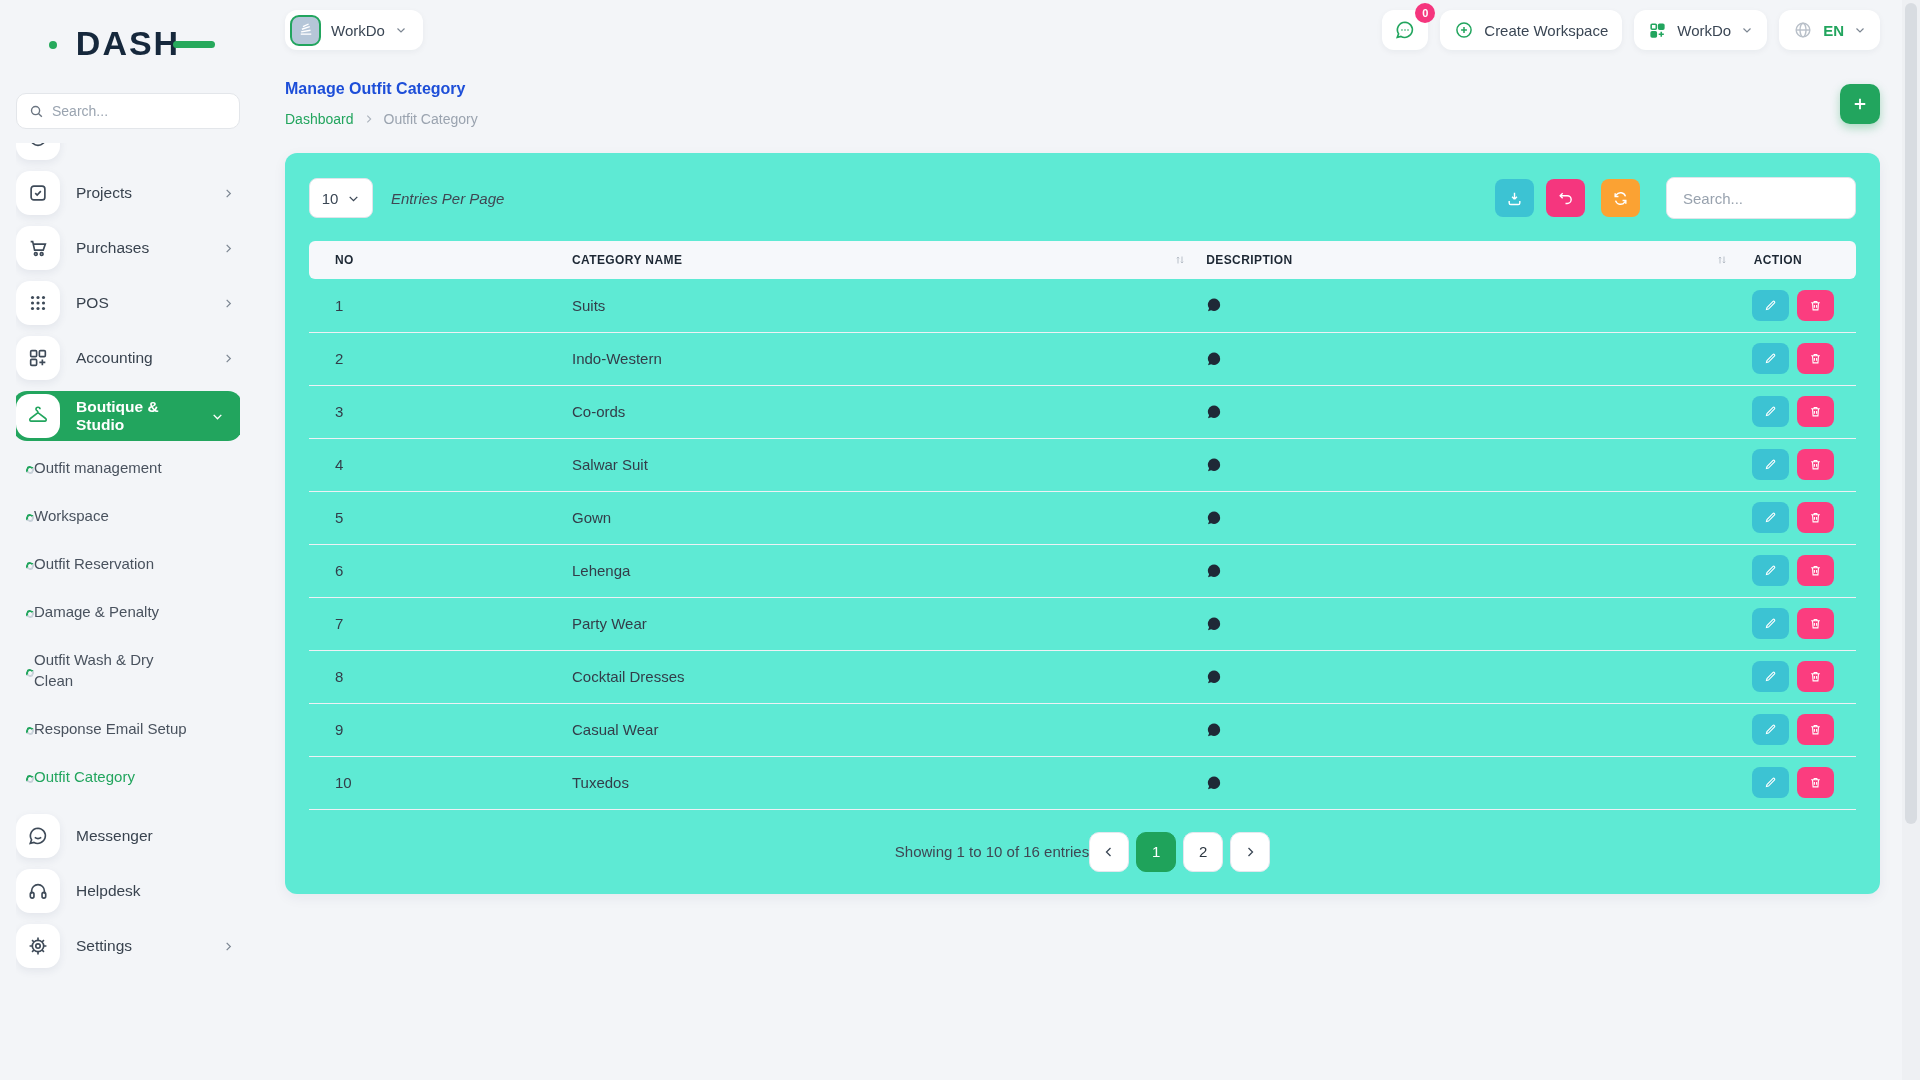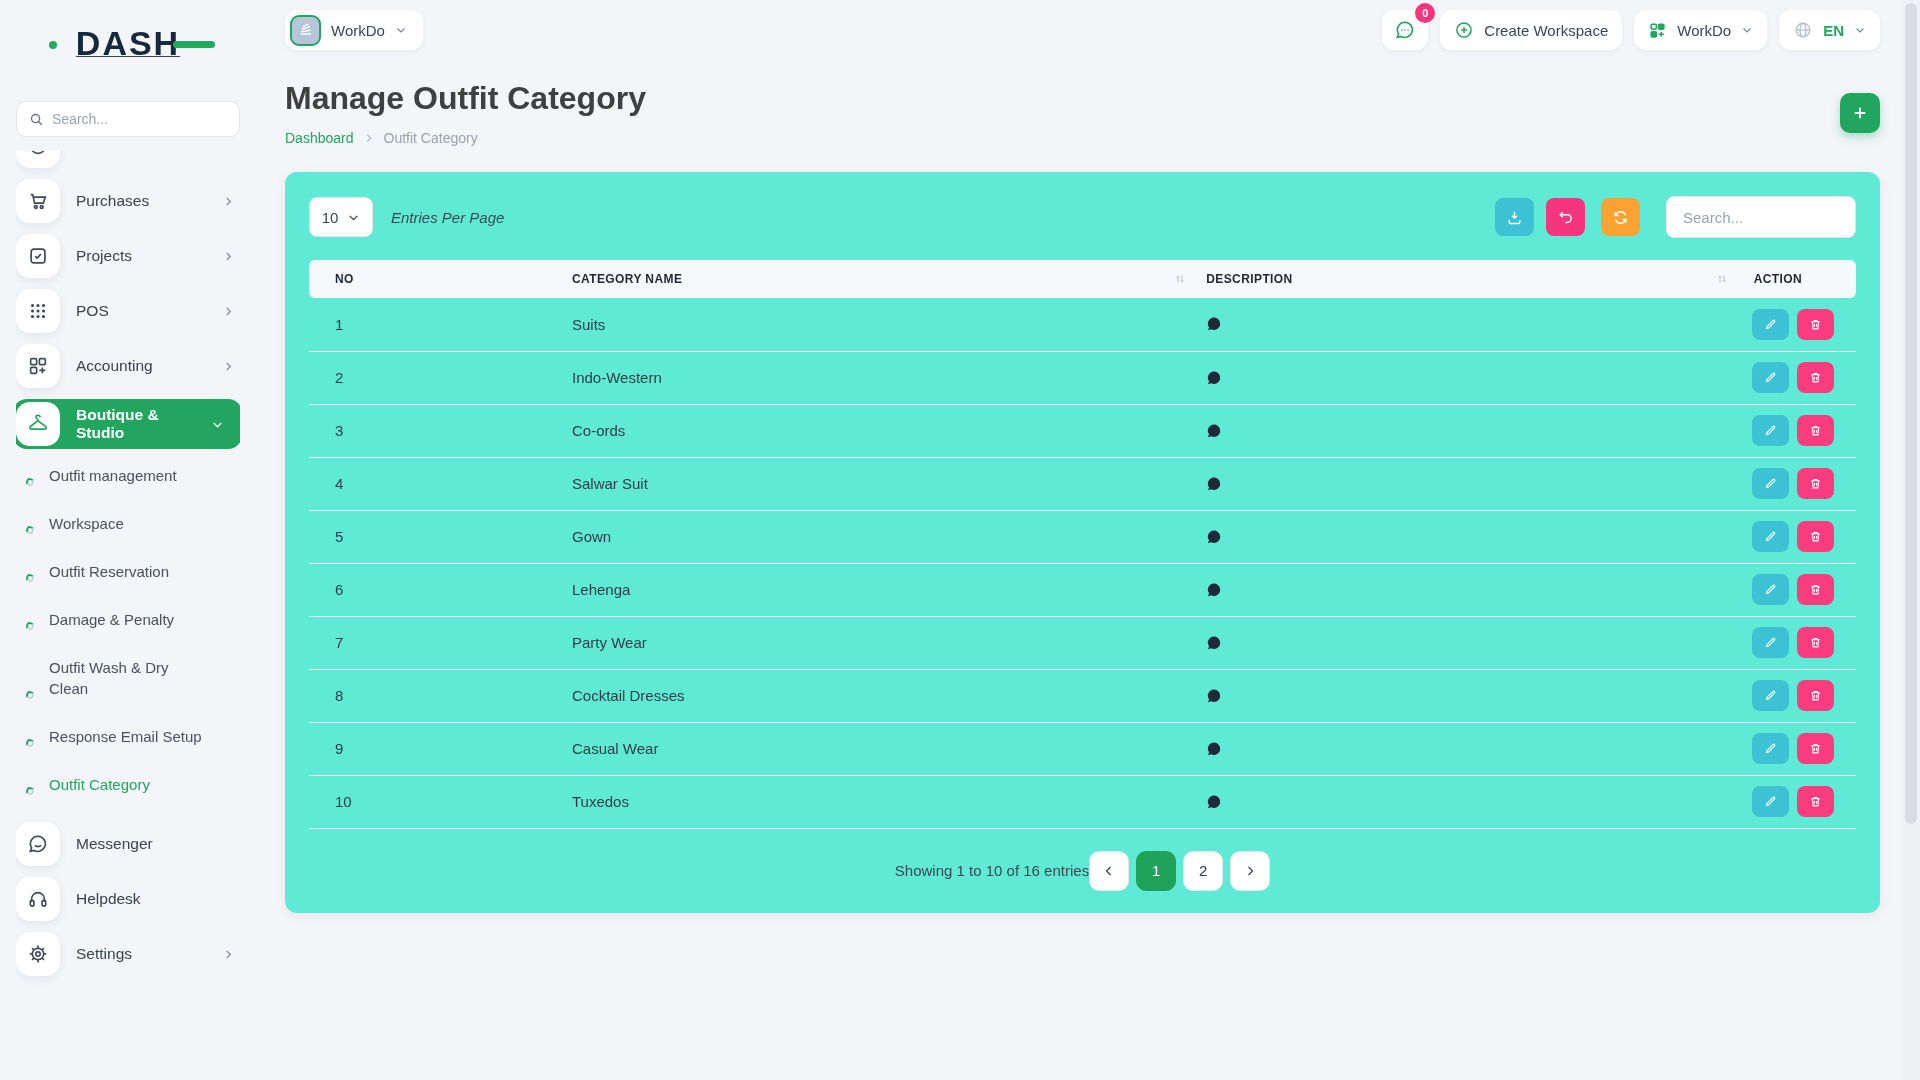--- a/index.html
+++ b/index.html
@@ -7,56 +7,56 @@
   body {
     font-family:"Liberation Sans", sans-serif;
     background:#f3f5f8;
     display:flex;
     color:#38424e;
   }
   svg { display:block; }
 
   
   .sidebar { width:256px; flex-shrink:0; padding:0 16px; height:100%; display:flex; flex-direction:column; }
-  .logo { margin:24px auto 16px; position:relative; width:150px; text-align:center;text-decoration:underline; }
+  .logo { margin:24px auto 8px; position:relative; width:150px; text-align:center; }
   .logo-text { font-size:34px; font-weight:900; letter-spacing:2px; color:#16283c; }
   .logo-bar { position:absolute; right:-12px; top:17px; width:42px; height:7px; border-radius:4px; background:#26a95c; }
   .logo-dot { position:absolute; left:-4px; top:17px; width:8px; height:8px; border-radius:50%; background:#26a95c; }
 
   .side-search { margin-top:22px; height:36px; background:#fff; border:1px solid #e3e6ea; border-radius:10px; display:flex; align-items:center; gap:8px; padding:0 12px; }
   .side-search input { border:none; outline:none; background:transparent; font-size:14px; color:#4a5560; width:100%; font-family:inherit; }
   .side-search input::placeholder { color:#9aa4b0; }
 
   .side-menu { margin-top:14px; flex:1; overflow:hidden; }
   .tile { width:44px; height:44px; background:#fff; border-radius:14px; box-shadow:0 3px 9px rgba(35,53,84,.08); display:flex; align-items:center; justify-content:center; flex-shrink:0; }
   .menu-item { display:flex; align-items:center; gap:16px; margin-bottom:11px; font-size:15.5px; color:#39434f; cursor:pointer; }
   .menu-item.partial { margin-top:-27px; }
   .chev-r { margin-left:auto; margin-right:6px; }
   .menu-item.active { background:#22a55e; border-radius:14px; padding:3px 12px 3px 3px; margin-left:-3px; margin-right:-2px; color:#fff; font-weight:700; }
   .menu-item.active .tile { box-shadow:none; }
 
   .submenu { list-style:none; margin:16px 0 8px 10px; }
-  .submenu li { display:flex; align-items:flex-end; gap:15px; margin-bottom:27px; font-size:15px; color:#49525e; cursor:pointer; }
+  .submenu li { display:flex; align-items:center; margin-bottom:27px; font-size:15px; color:#49525e; cursor:pointer; }
   .submenu .bullet { width:8px; height:8px; border-radius:50%; border:2px solid #22a55e; border-bottom-color:#c9d2da; border-right-color:#c9d2da; transform:rotate(15deg); margin-top:5px; flex-shrink:0; }
   .submenu li span.lbl { max-width:155px; line-height:21px; display:inline-block; }
   .submenu li.active { color:#22a55e; }
   .util { margin-top:14px; }
 
   
   .main { flex:1; padding:0 40px 0 29px; position:relative; }
   .topbar { margin-top:10px; height:40px; display:flex; align-items:center; justify-content:space-between; }
   .pill { background:#fff; border-radius:12px; height:40px; display:flex; align-items:center; gap:10px; padding:0 14px; font-size:15px; color:#3a4654; box-shadow:0 2px 6px rgba(20,30,60,.05); cursor:pointer; }
   .ws-pill { padding:0 16px 0 5px; }
   .avatar { width:31px; height:31px; border-radius:9px; background:#b5c6d8; border:2px solid #22a55e; display:flex; align-items:center; justify-content:center; }
   .top-right { display:flex; align-items:center; gap:12px; }
   .chat-btn { position:relative; width:46px; justify-content:center; padding:0; }
   .badge { position:absolute; top:-7px; right:-7px; min-width:20px; height:20px; border-radius:10px; background:#f5367e; color:#fff; font-size:11px; font-weight:700; display:flex; align-items:center; justify-content:center; padding:0 5px; }
 
   .page-head { margin-top:30px; display:flex; justify-content:space-between; align-items:center; }
-  .page-title { font-size:32px; font-weight:700; color:#404040; }
+  .page-title { font-size:16px; font-weight:700; color:#1d4ed8; }
   .breadcrumb { margin-top:13px; display:flex; align-items:center; gap:10px; font-size:14px; }
   .breadcrumb .home { color:#22a55e; cursor:pointer; }
   .breadcrumb .cur { color:#9aa3af; }
   .add-btn { width:40px; height:40px; border-radius:10px; background:#22a55e; border:none; display:flex; align-items:center; justify-content:center; cursor:pointer; box-shadow:0 4px 10px rgba(34,165,94,.35); }
 
   .card { margin-top:26px; background:#5eead4; border-radius:12px; box-shadow:0 4px 14px rgba(25,39,80,.06); padding:24px 24px 22px; }
   .toolbar { display:flex; justify-content:space-between; align-items:center; margin-bottom:22px; }
   .toolbar-left { display:flex; align-items:center; gap:18px; }
   .select { width:64px; height:40px; border:1px solid #dfe4ea; border-radius:8px; display:flex; align-items:center; justify-content:center; gap:9px; font-size:15px; color:#3a4654; cursor:pointer; background:#fff; }
   .entries-lbl { font-size:15px; color:#3f4753;font-style:italic; }
@@ -117,41 +117,41 @@
       <span class="tile">
         <svg width="22" height="22" viewBox="0 0 24 24" fill="none" stroke="#3e4a58" stroke-width="1.8">
             <circle cx="12" cy="12" r="8"></circle>
           </svg>
       </span>
     </div>
 
     <div class="menu-item">
       <span class="tile">
         <svg width="22" height="22" viewBox="0 0 24 24" fill="none" stroke="#3e4a58" stroke-width="1.8">
+            <rect x="4.5" y="4.5" width="15" height="15" rx="3"></rect>
+            <path d="m9 12.2 2.1 2.1 4-4.3"></path>
+          </svg>
+      </span>
+      <span>Projects</span>
+      <span class="chev-r">
+        <svg width="11" height="11" viewBox="0 0 24 24" fill="none" stroke="#7c8692" stroke-width="2.6">
+            <path d="m8 4 8 8-8 8"></path>
+          </svg>
+      </span>
+    </div>
+
+    <div class="menu-item">
+      <span class="tile">
+        <svg width="22" height="22" viewBox="0 0 24 24" fill="none" stroke="#3e4a58" stroke-width="1.8">
             <path d="M4 5h2.2l2.1 9.3h9.4L20 7.8H7"></path>
             <circle cx="9.6" cy="18.6" r="1.5"></circle>
             <circle cx="16" cy="18.6" r="1.5"></circle>
           </svg>
       </span>
       <span>Purchases</span>
-      <span class="chev-r">
-        <svg width="11" height="11" viewBox="0 0 24 24" fill="none" stroke="#7c8692" stroke-width="2.6">
-            <path d="m8 4 8 8-8 8"></path>
-          </svg>
-      </span>
-    </div>
-
-    <div class="menu-item">
-      <span class="tile">
-        <svg width="22" height="22" viewBox="0 0 24 24" fill="none" stroke="#3e4a58" stroke-width="1.8">
-            <rect x="4.5" y="4.5" width="15" height="15" rx="3"></rect>
-            <path d="m9 12.2 2.1 2.1 4-4.3"></path>
-          </svg>
-      </span>
-      <span>Projects</span>
       <span class="chev-r">
         <svg width="11" height="11" viewBox="0 0 24 24" fill="none" stroke="#7c8692" stroke-width="2.6">
             <path d="m8 4 8 8-8 8"></path>
           </svg>
       </span>
     </div>
 
     <div class="menu-item">
       <span class="tile">
         <svg width="22" height="22" viewBox="0 0 24 24" fill="#3e4a58">

